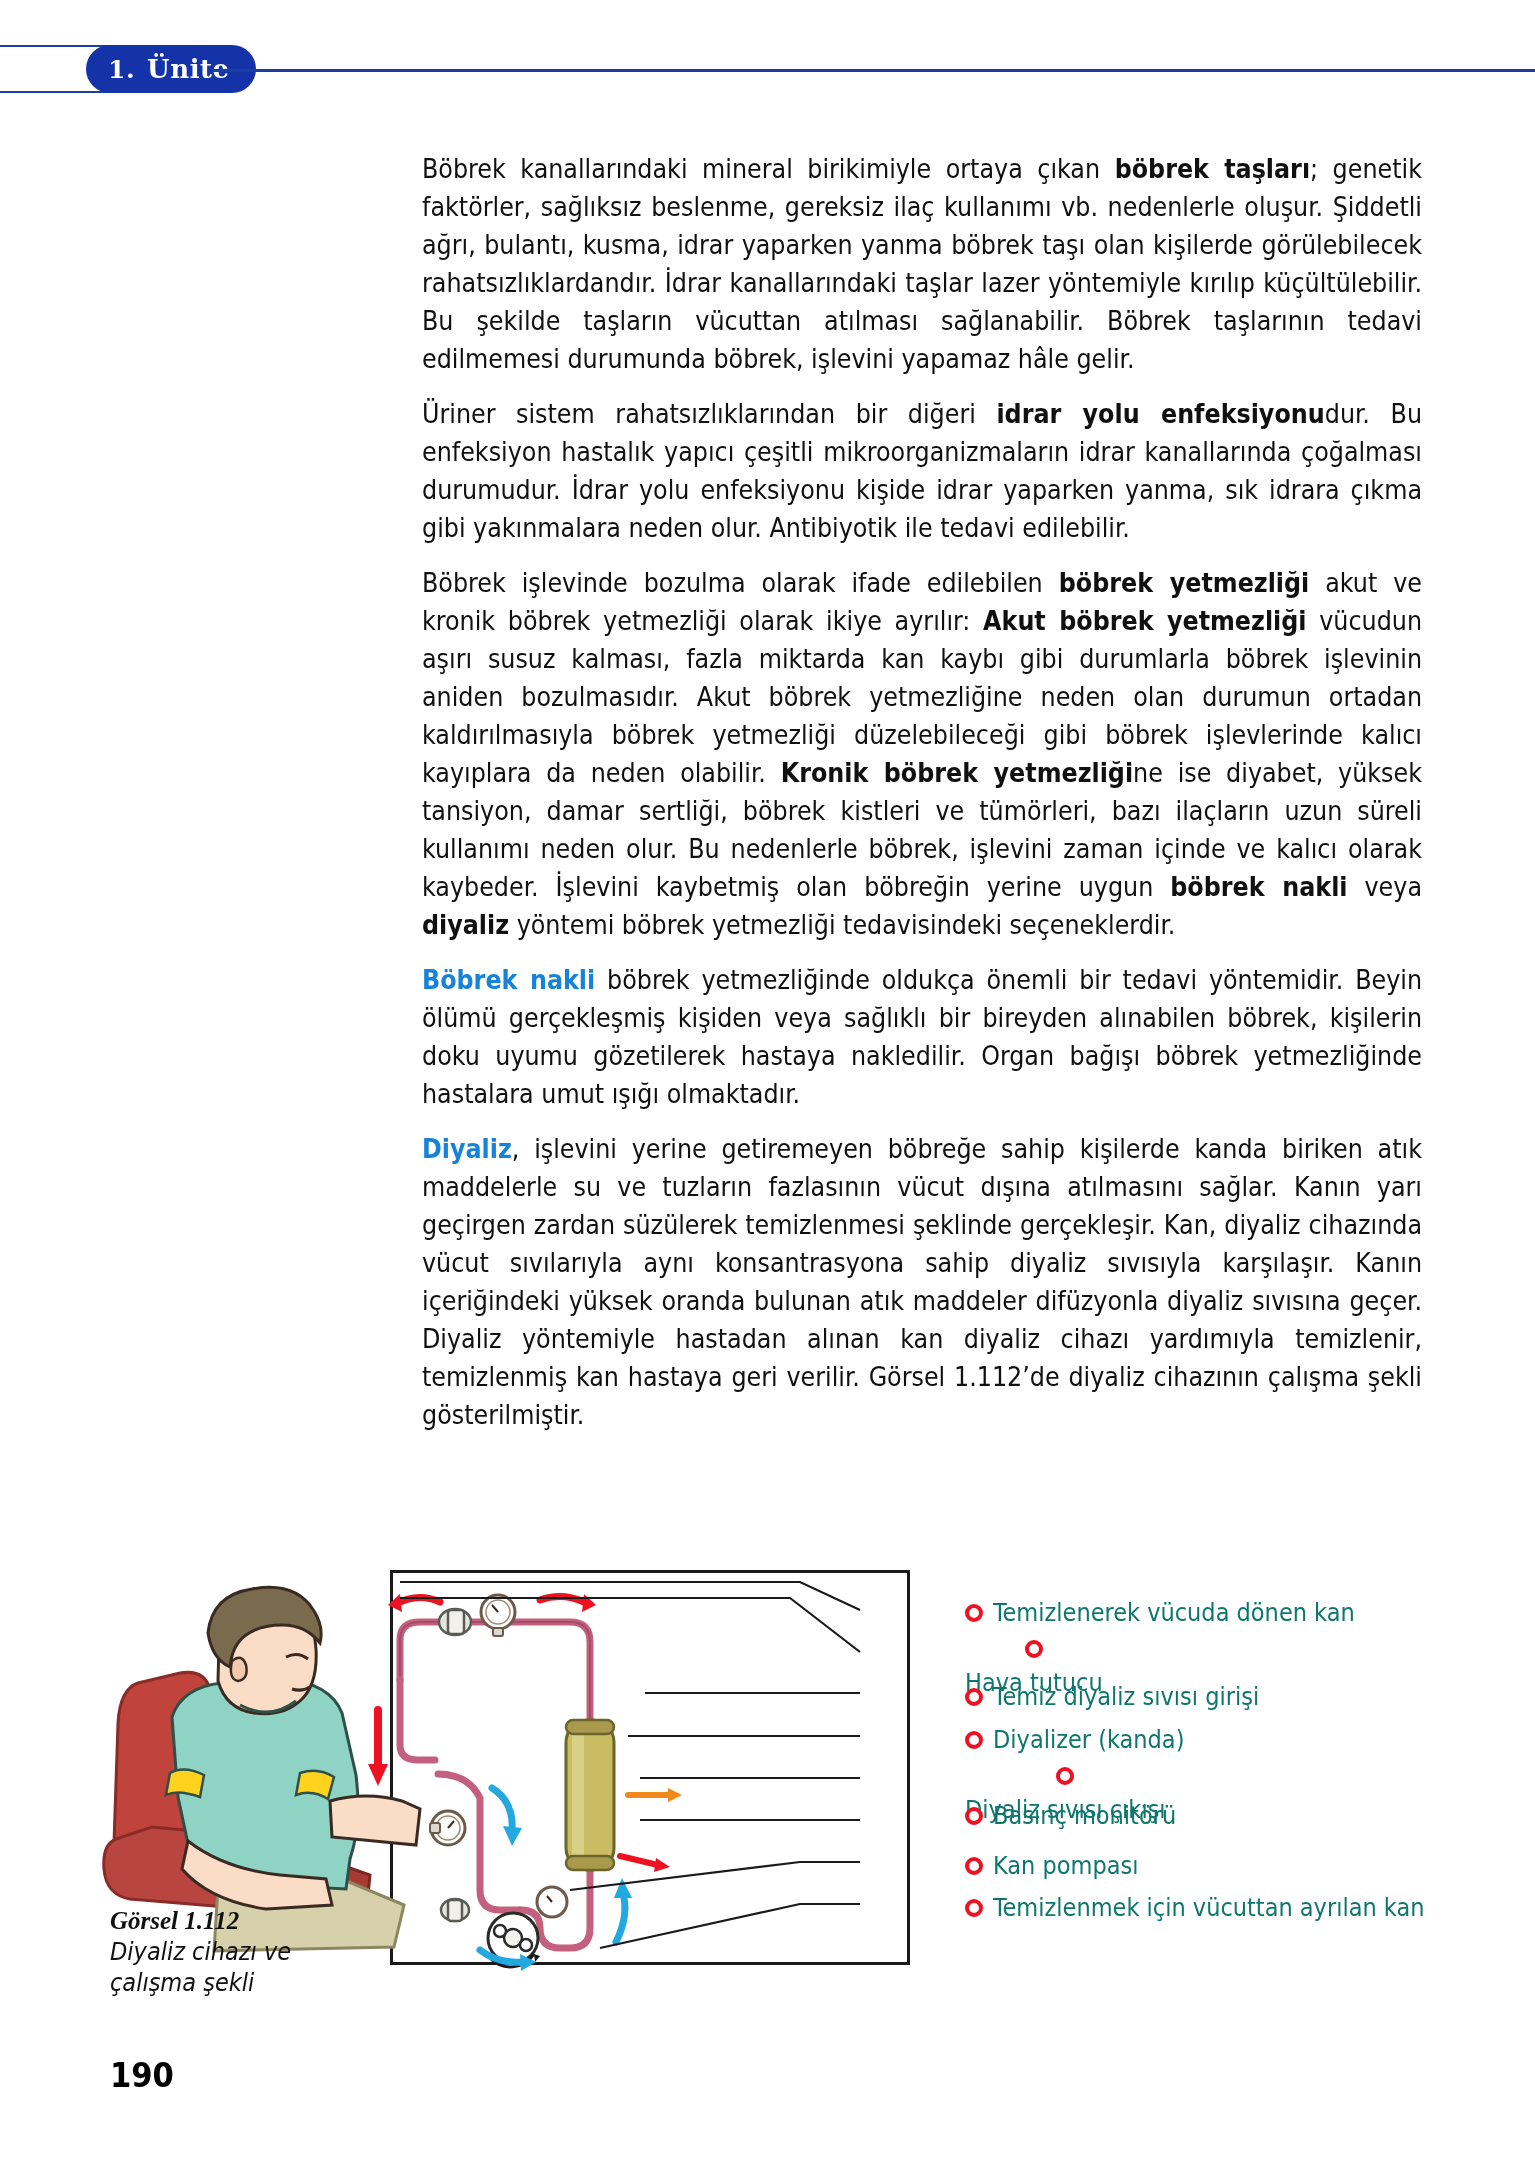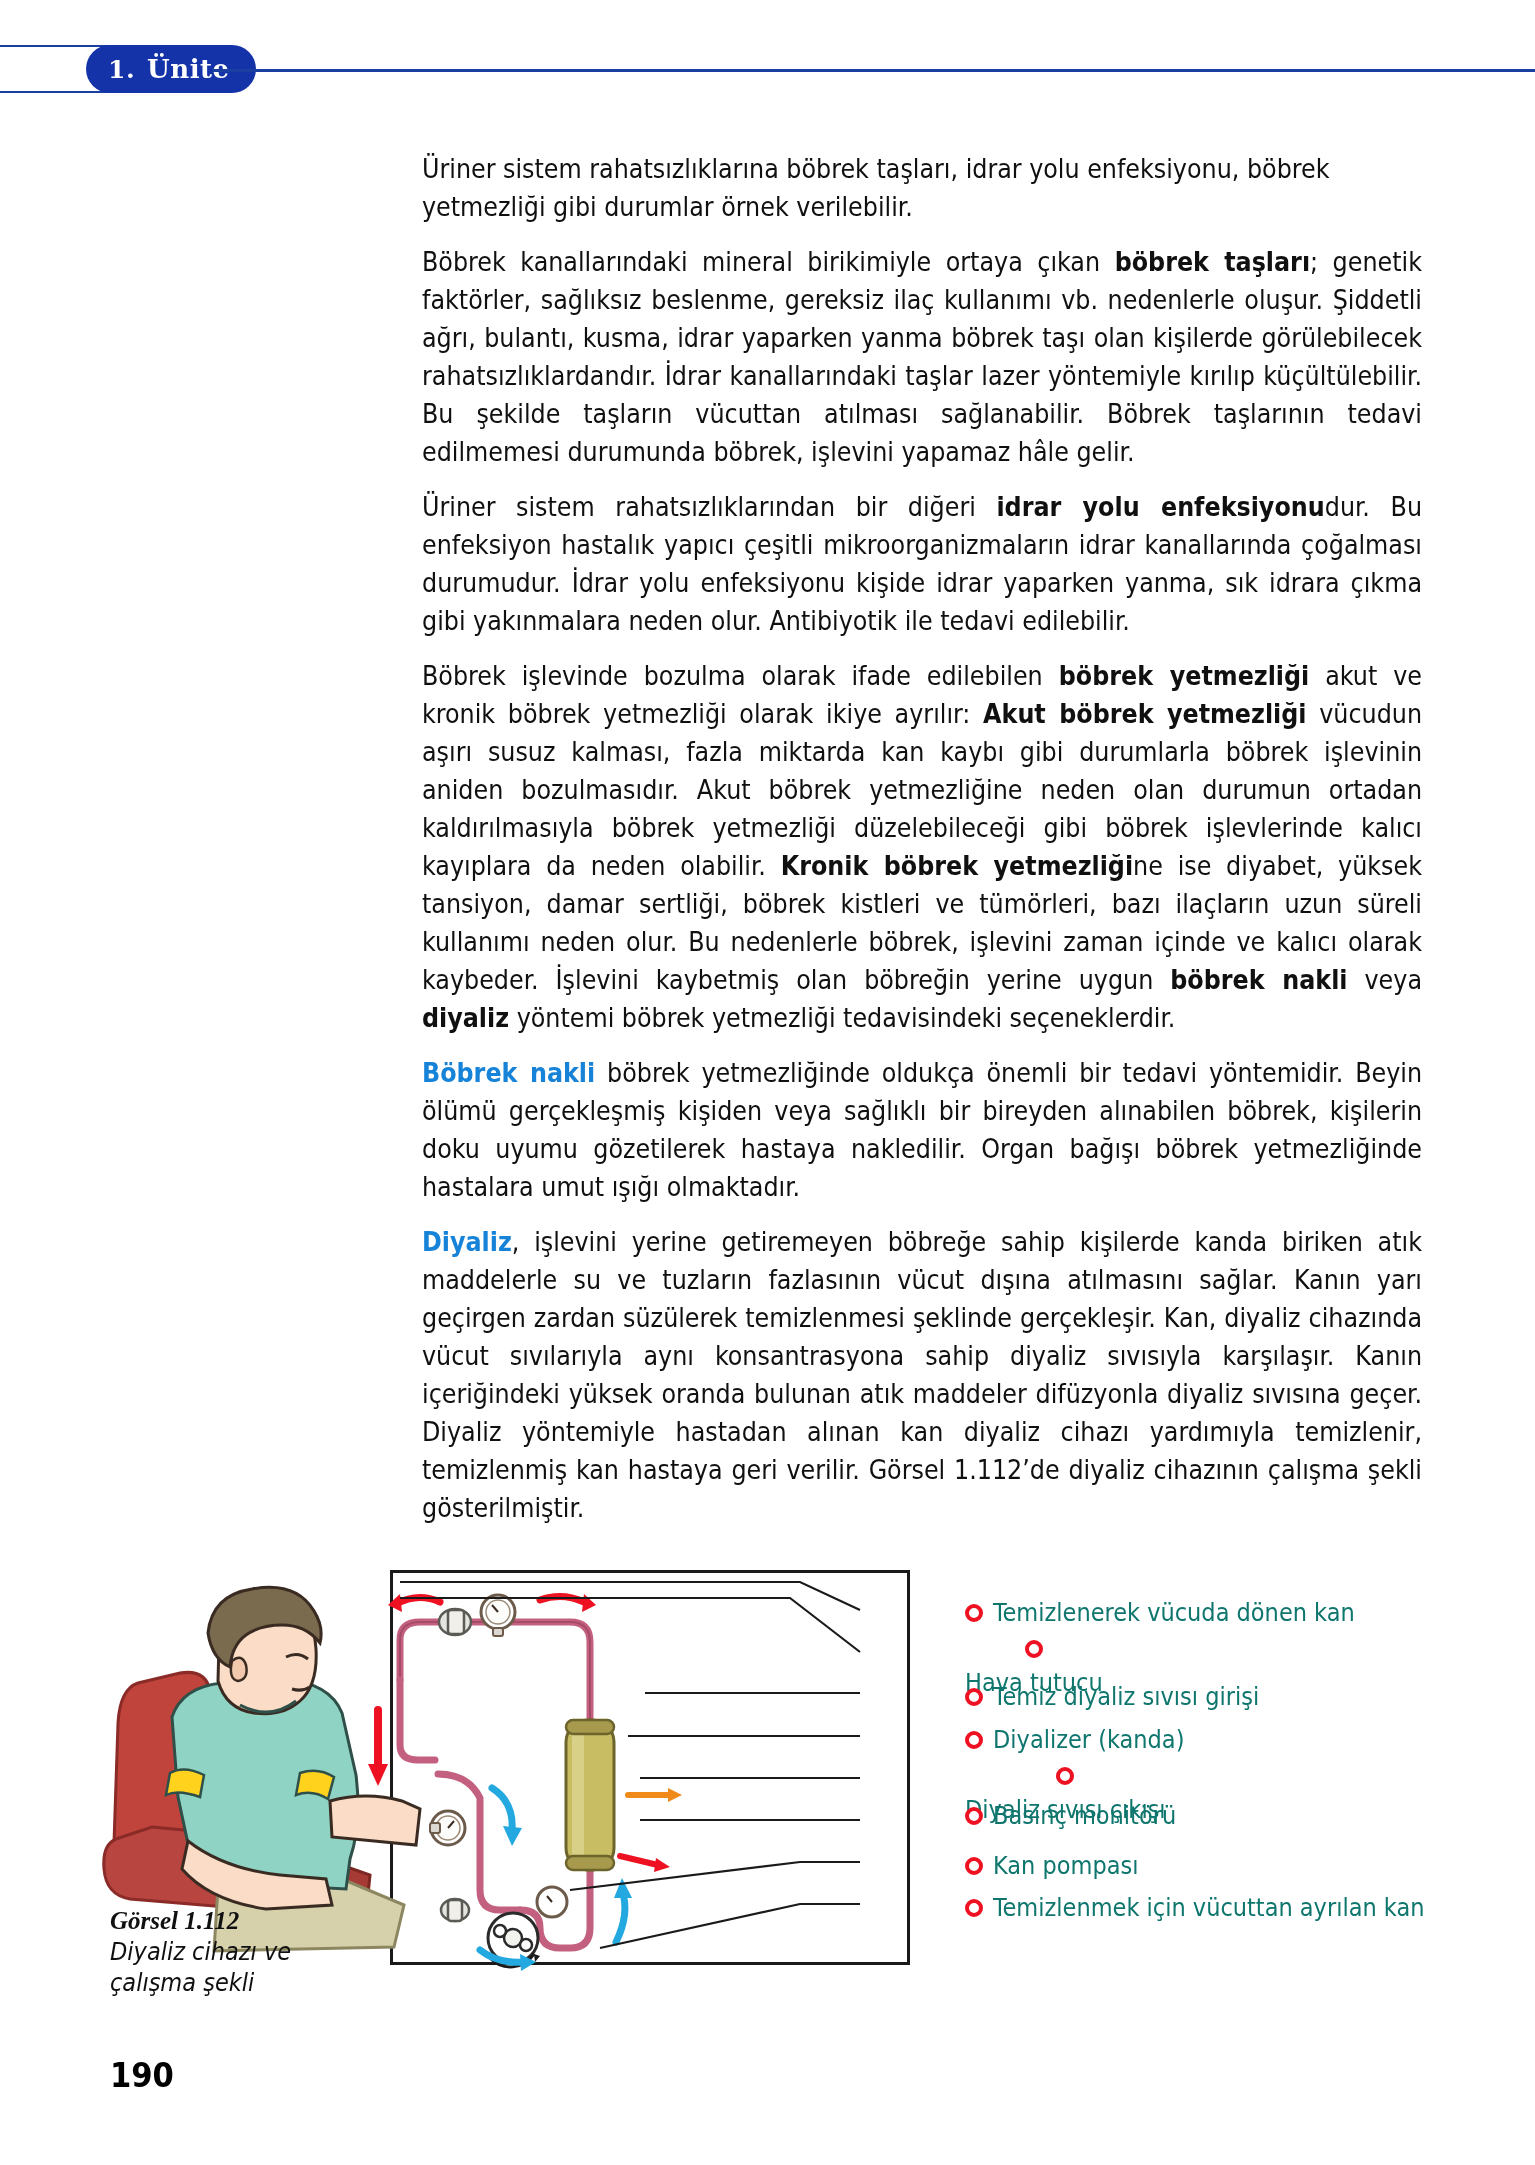--- a/index.html
+++ b/index.html
@@ -129,21 +129,20 @@
   <div class="unit-pill-inner">
     <span class="unit-num">1.</span>
     <span class="unit-word">Ünite</span>
   </div>
   <div class="unit-rule"></div>
 </div>
 
 <div class="content">
 
 
-  <p class="para ragged"><span>Üriner sistem rahatsızlıklarına böbrek taşları, idrar yolu enfeksiyonu, böbrek yetmezliği gibi durumlar örnek verilebilir.</span></p>
 
   <p class="para"><span>Böbrek kanallarındaki mineral birikimiyle ortaya çıkan </span><span class="b">böbrek taşları</span><span>; genetik faktörler, sağlıksız beslenme, gereksiz ilaç kullanımı vb. nedenlerle oluşur. Şiddetli ağrı, bulantı, kusma, idrar yaparken yanma böbrek taşı olan kişilerde görülebilecek rahatsızlıklardandır. İdrar kanallarındaki taşlar lazer yöntemiyle kırılıp küçültülebilir. Bu şekilde taşların vücuttan atılması sağlanabilir. Böbrek taşlarının tedavi edilmemesi durumunda böbrek, işlevini yapamaz hâle gelir.</span></p>
 
   <p class="para"><span>Üriner sistem rahatsızlıklarından bir diğeri </span><span class="b">idrar yolu enfeksiyonu</span><span>dur. Bu enfeksiyon hastalık yapıcı çeşitli mikroorganizmaların idrar kanallarında çoğalması durumudur. İdrar yolu enfeksiyonu kişide idrar yaparken yanma, sık idrara çıkma gibi yakınmalara neden olur. Antibiyotik ile tedavi edilebilir.</span></p>
 
   <p class="para"><span>Böbrek işlevinde bozulma olarak ifade edilebilen </span><span class="b">böbrek yetmezliği</span><span> akut ve kronik böbrek yetmezliği olarak ikiye ayrılır: </span><span class="b">Akut böbrek yetmezliği</span><span> vücudun aşırı susuz kalması, fazla miktarda kan kaybı gibi durumlarla böbrek işlevinin aniden bozulmasıdır. Akut böbrek yetmezliğine neden olan durumun ortadan kaldırılmasıyla böbrek yetmezliği düzelebileceği gibi böbrek işlevlerinde kalıcı kayıplara da neden olabilir. </span><span class="b">Kronik böbrek yetmezliği</span><span>ne ise diyabet, yüksek tansiyon, damar sertliği, böbrek kistleri ve tümörleri, bazı ilaçların uzun süreli kullanımı neden olur. Bu nedenlerle böbrek, işlevini zaman içinde ve kalıcı olarak kaybeder. İşlevini kaybetmiş olan böbreğin yerine uygun </span><span class="b">böbrek nakli</span><span> veya </span><span class="b">diyaliz</span><span> yöntemi böbrek yetmezliği tedavisindeki seçeneklerdir.</span></p>
 
   <p class="para"><span class="kw">Böbrek nakli</span><span> böbrek yetmezliğinde oldukça önemli bir tedavi yöntemidir. Beyin ölümü gerçekleşmiş kişiden veya sağlıklı bir bireyden alınabilen böbrek, kişilerin doku uyumu gözetilerek hastaya nakledilir. Organ bağışı böbrek yetmezliğinde hastalara umut ışığı olmaktadır.</span></p>
 
   <p class="para"><span class="kw">Diyaliz</span><span>, işlevini yerine getiremeyen böbreğe sahip kişilerde kanda biriken atık maddelerle su ve tuzların fazlasının vücut dışına atılmasını sağlar. Kanın yarı geçirgen zardan süzülerek temizlenmesi şeklinde gerçekleşir. Kan, diyaliz cihazında vücut sıvılarıyla aynı konsantrasyona sahip diyaliz sıvısıyla karşılaşır. Kanın içeriğindeki yüksek oranda bulunan atık maddeler difüzyonla diyaliz sıvısına geçer. Diyaliz yöntemiyle hastadan alınan kan diyaliz cihazı yardımıyla temizlenir, temizlenmiş kan hastaya geri verilir. Görsel 1.112’de diyaliz cihazının çalışma şekli gösterilmiştir.</span></p>

